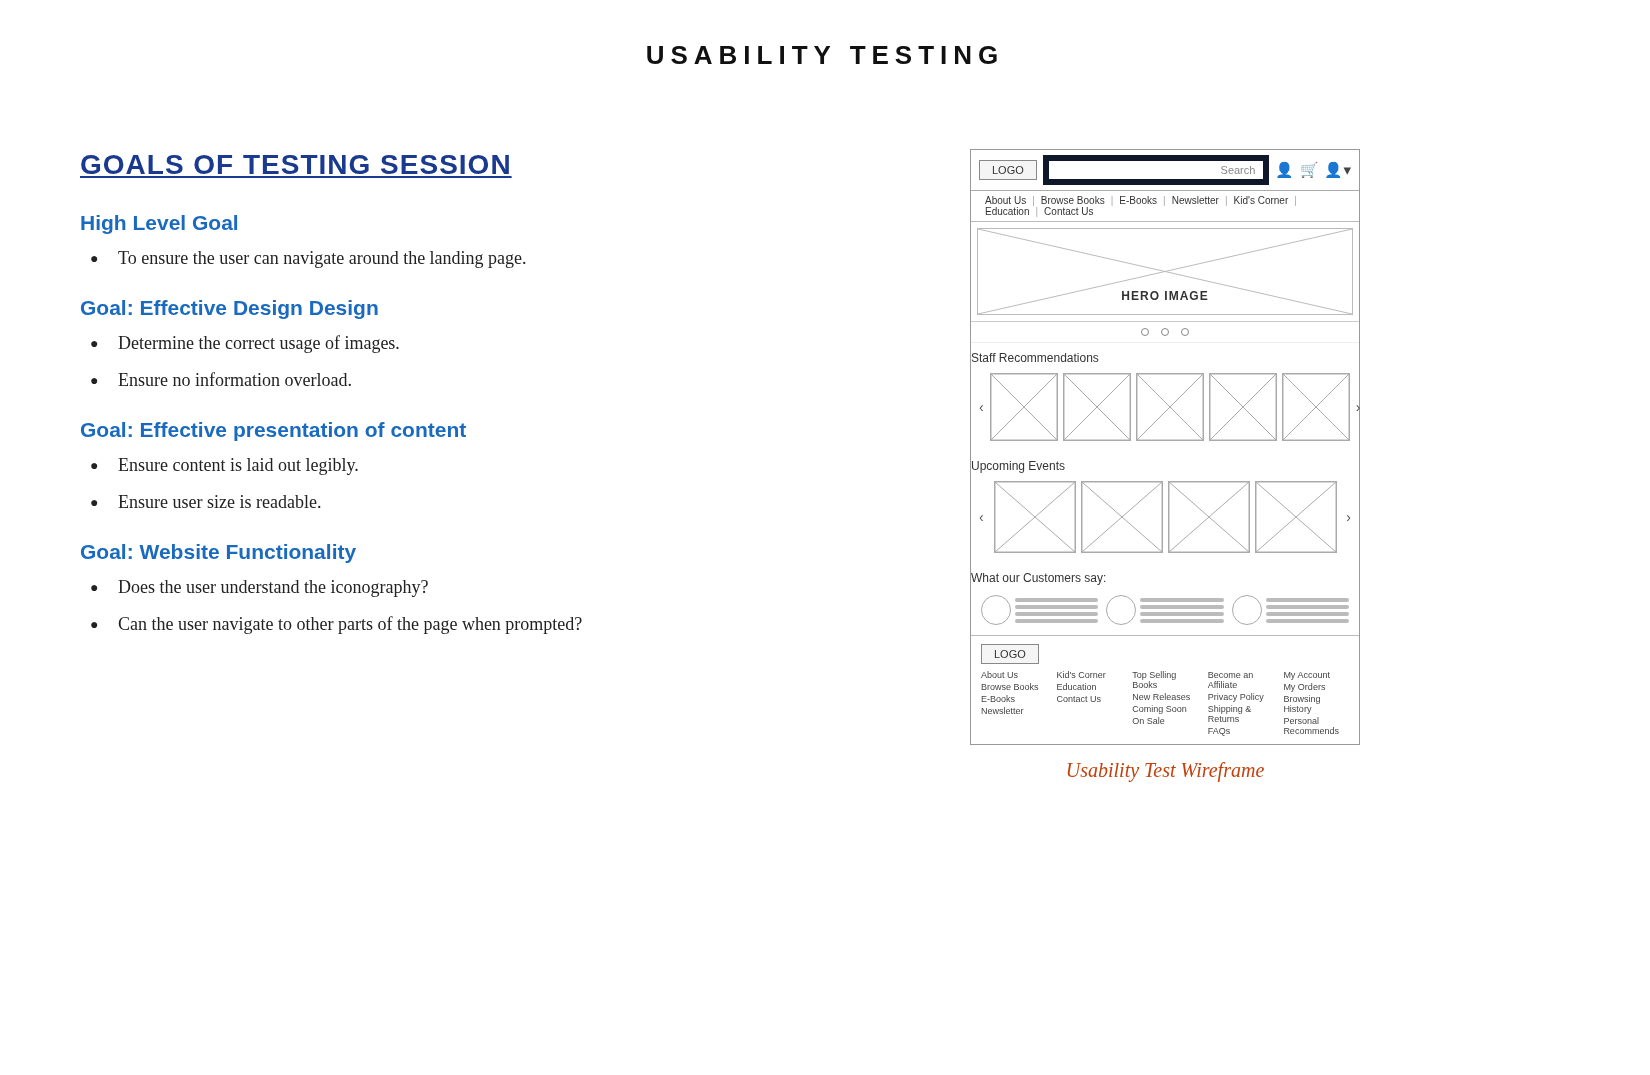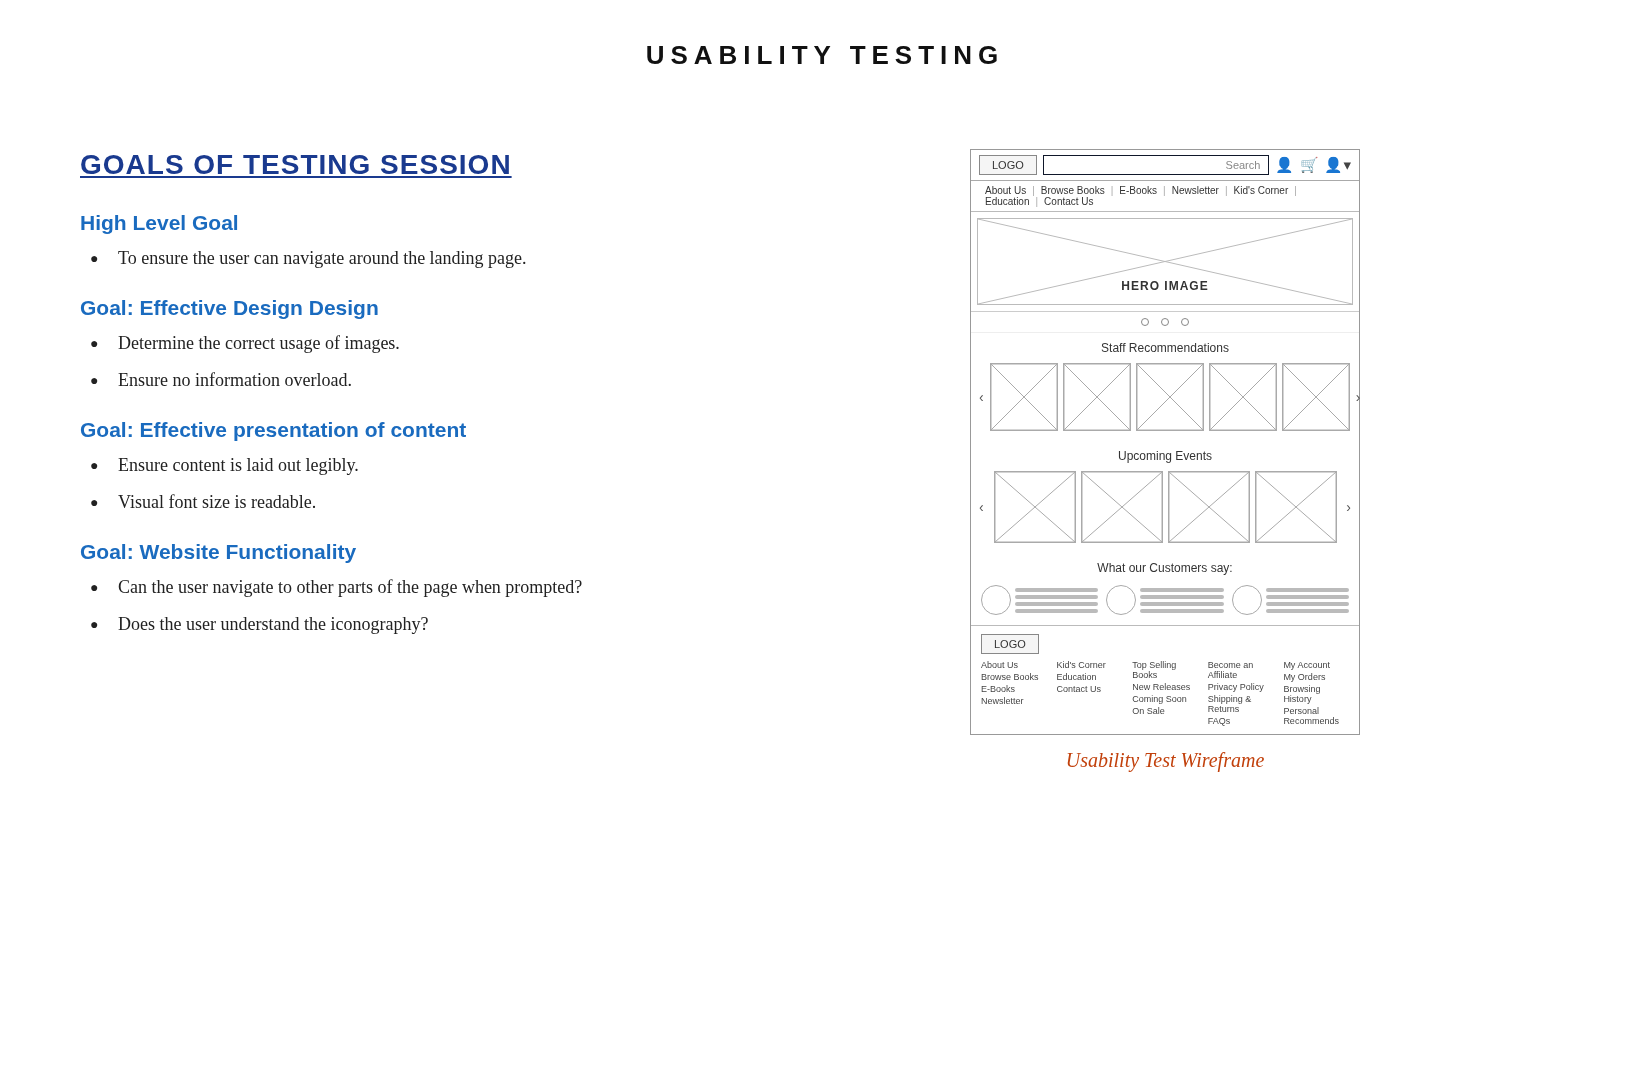--- a/index.html
+++ b/index.html
@@ -103,21 +103,21 @@
     .wf-logo-btn {
       border: 1px solid #888;
       padding: 3px 12px;
       font-size: 11px;
       font-family: Arial, sans-serif;
       color: #333;
       background: #f5f5f5;
     }
 
     .wf-search-box {
-      border: 1px solid #0f172a;
+      border: 6px solid #0f172a;
       padding: 3px 8px;
       font-size: 11px;
       color: #888;
       flex: 1;
       background: #fff;
       text-align: right;
     }
 
     .wf-icons {
       display: flex;
@@ -185,21 +185,20 @@
 
     .wf-dot {
       width: 8px; height: 8px;
       border-radius: 50%;
       border: 1px solid #888;
       display: inline-block;
     }
 
     
     .wf-section-label {
-      text-align: center;
       font-size: 12px;
       color: #333;
       padding: 8px 0 4px;
     }
 
     
     .wf-carousel {
       display: flex;
       align-items: center;
       padding: 4px 6px 10px;
@@ -335,27 +334,27 @@
 
     <div class="goal-heading">Goal: Effective Design Design</div>
     <ul class="goal-list">
       <li>Determine the correct usage of images.</li>
       <li>Ensure no information overload.</li>
     </ul>
 
     <div class="goal-heading">Goal: Effective presentation of content</div>
     <ul class="goal-list">
       <li>Ensure content is laid out legibly.</li>
-      <li>Visual font size is readable.</li>
+      <li>Ensure user size is readable.</li>
     </ul>
 
     <div class="goal-heading">Goal: Website Functionality</div>
     <ul class="goal-list">
+      <li>Does the user understand the iconography?</li>
       <li>Can the user navigate to other parts of the page when prompted?</li>
-      <li>Does the user understand the iconography?</li>
     </ul>
   </div>
 
   <div class="right-panel">
 
     <div class="wireframe-container">
 
       <div class="wf-navbar">
         <div class="wf-logo-btn">LOGO</div>
         <div class="wf-search-box">Search</div>

